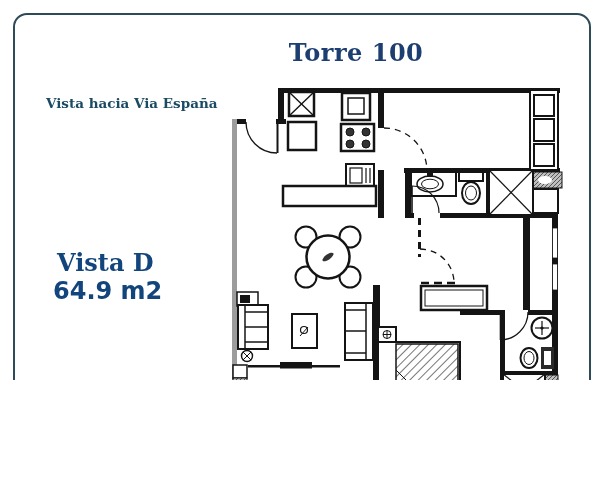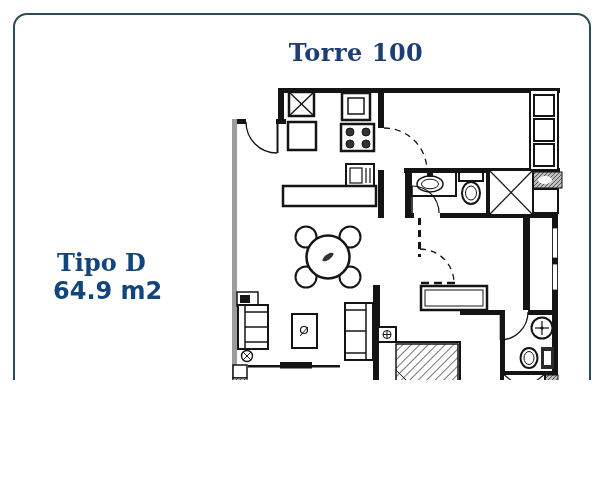--- a/index.html
+++ b/index.html
@@ -31,23 +31,24 @@
 </style>
 </head>
 <body>
 
 <div class="canvas">
 
   <div class="frame"></div>
 
   <div class="page-title">Torre 100</div>
 
+  <div class="view-label">Vista hacia Via España</div>
 
   <div class="type-block">
-    <div class="type-label">Tipo D</div>
+    <div class="type-label">Vista D</div>
     <div class="area-label">64.9 m2</div>
   </div>
 
   <svg class="plan" width="607" height="480" viewBox="0 0 607 480">
     <defs>
       <pattern id="hatch" width="6" height="6" patternUnits="userSpaceOnUse" patternTransform="rotate(45)">
         <rect width="6" height="6" fill="#ffffff"></rect>
         <line x1="0" y1="0" x2="0" y2="6" stroke="#3a3a3a" stroke-width="1.4"></line>
       </pattern>
       <pattern id="colhatch" width="4" height="4" patternUnits="userSpaceOnUse">

